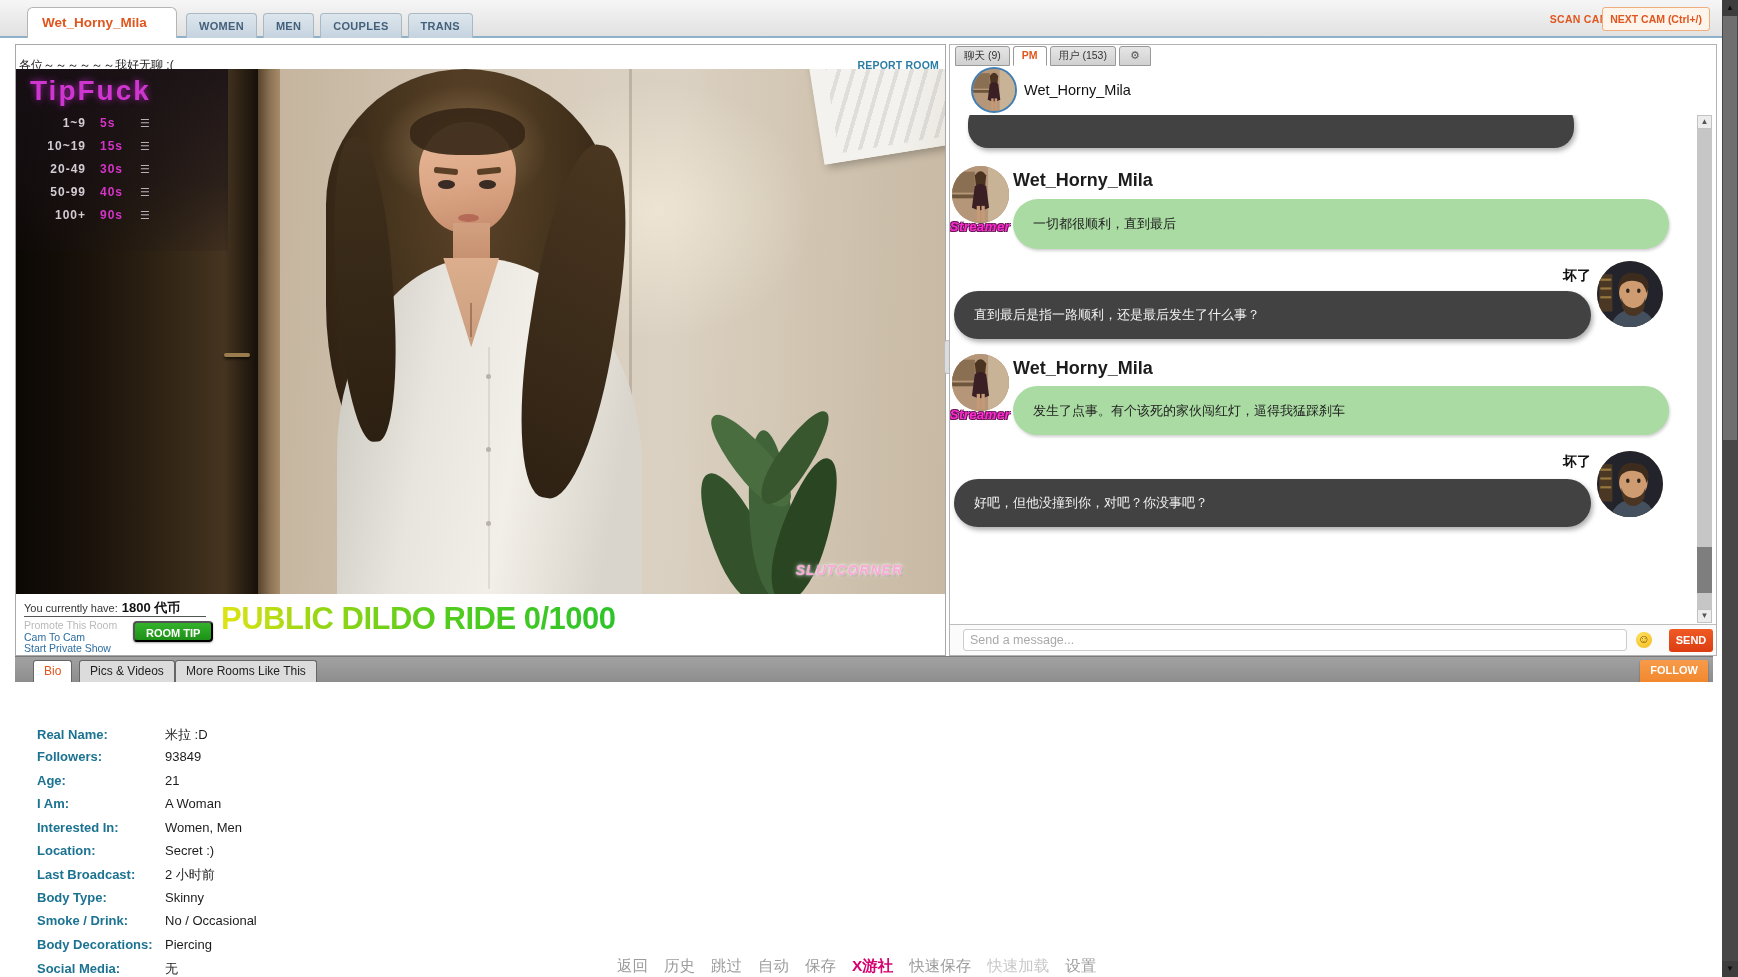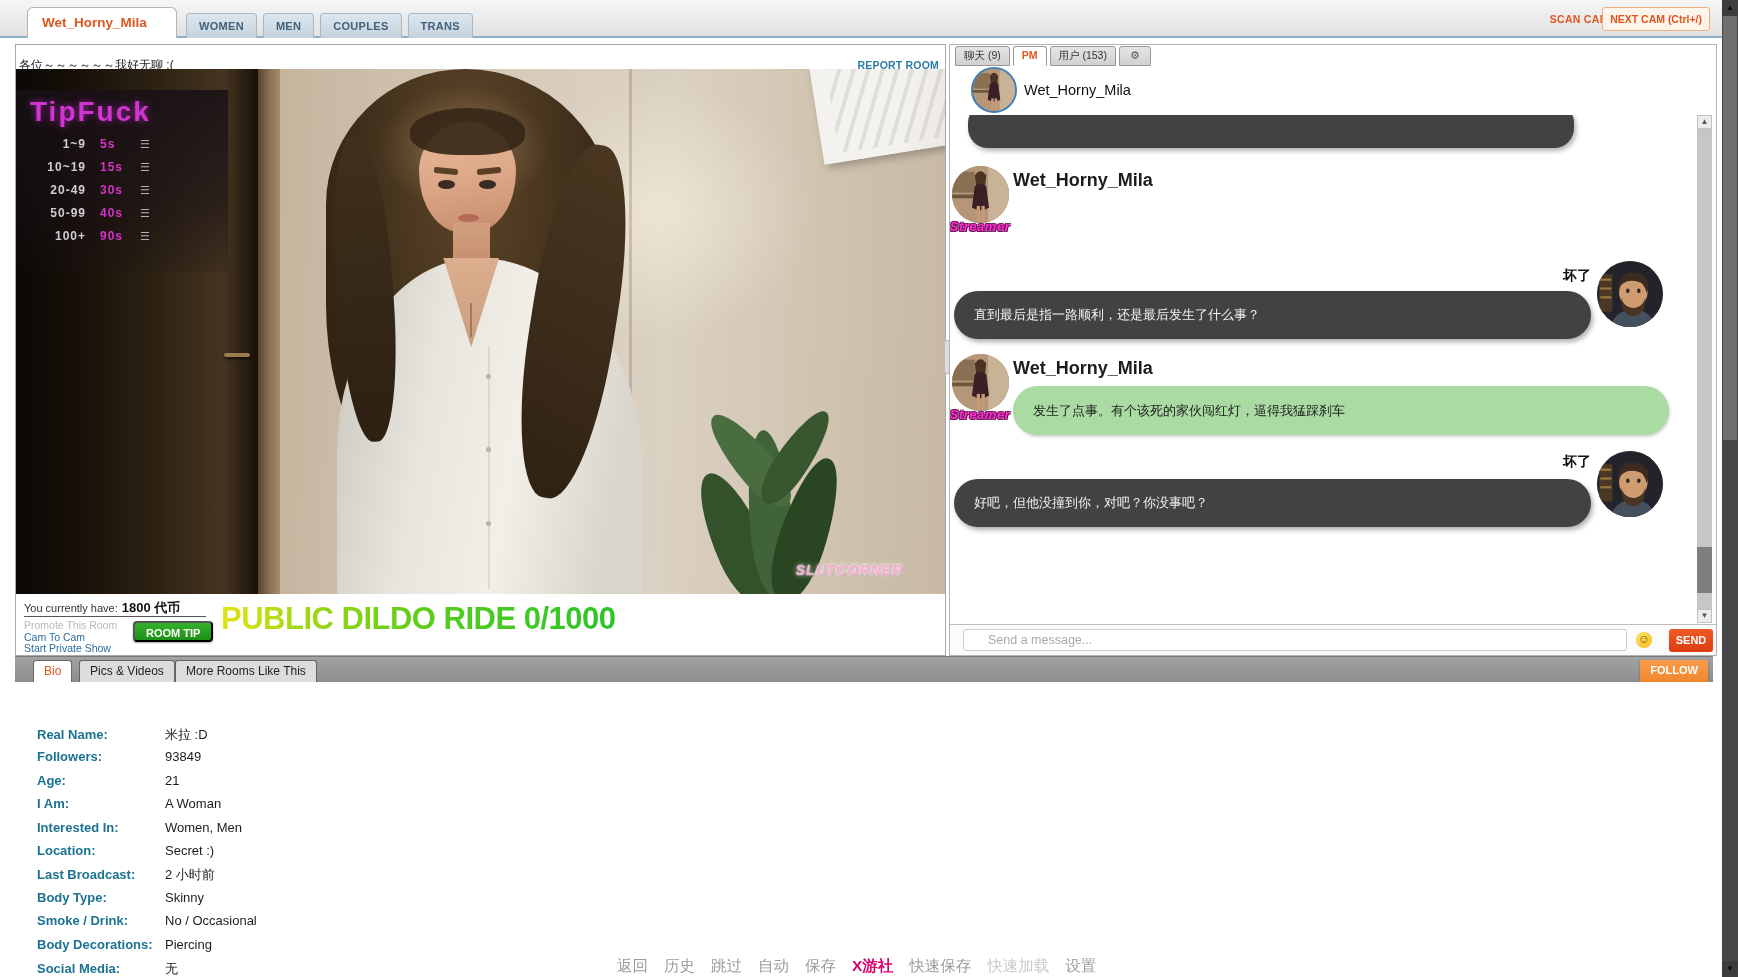--- a/index.html
+++ b/index.html
@@ -86,21 +86,21 @@
   .placket { position:absolute; left:49.6%; top:53%; width:2px; height:46%; background:rgba(0,0,0,.08); }
   .btn-dot { position:absolute; left:48.9%; width:5px; height:5px; border-radius:50%; background:#b7b3aa; }
   .bd1{top:58%;} .bd2{top:72%;} .bd3{top:86%;}
   .hair-front-l { position:absolute; left:9%; top:13%; width:15%; height:58%;
                   border-radius:46%; background:linear-gradient(#40301c,#2c2012); transform:rotate(-4deg); }
   .hair-front-r { position:absolute; left:61%; top:14%; width:23%; height:68%;
                   border-radius:46%; background:linear-gradient(200deg,#4b3721,#2e2113); transform:rotate(9deg); }
 
   
   .tip-overlay { position:absolute; left:0; top:0; width:212px; height:182px; padding:6px 0 0 14px;
-                 background:linear-gradient(180deg,rgba(24,16,22,.85) 0%,rgba(24,16,22,.55) 62%,rgba(24,16,22,.12) 100%);margin-top:21px; }
+                 background:linear-gradient(180deg,rgba(24,16,22,.85) 0%,rgba(24,16,22,.55) 62%,rgba(24,16,22,.12) 100%); }
   .tip-title { font-size:28px; font-weight:bold; letter-spacing:2px; color:#cf35cf;
                text-shadow:0 0 7px rgba(180,40,190,.8); }
   .tip-row { display:flex; align-items:center; margin-top:9px; font-weight:bold; font-size:12px; }
   .tip-amt { width:56px; text-align:right; color:#d3ccd3; letter-spacing:1px; }
   .tip-dur { width:40px; margin-left:14px; color:#d633c8; letter-spacing:1px; }
   .tip-ico { color:#b7b0b8; font-size:11px; }
   .watermark { position:absolute; right:42px; bottom:16px; font-size:14px; font-weight:bold;
                font-style:italic; letter-spacing:1px; color:#f9a8d4;
                text-shadow:0 0 2px #fff,0 0 5px rgba(255,255,255,.85),1px 1px 2px rgba(0,0,0,.3); }
 
@@ -171,21 +171,21 @@
   .cs-up,.cs-down { position:absolute; left:0; right:0; height:14px; background:#ececec;
                     border:1px solid #c2c2c2; color:#555; font-size:8px; text-align:center;
                     line-height:12px; cursor:pointer; }
   .cs-up { top:0; } .cs-down { bottom:0; }
   .cs-track { position:absolute; left:0; right:0; top:14px; bottom:14px; background:#c6c6c6; }
   .cs-thumb { position:absolute; left:0; right:0; top:432px; height:46px; background:#7e7e7e; cursor:grab; }
   
   .chat-input { position:absolute; left:0; right:0; bottom:0; height:31px;
                 border-top:1px solid #bdbdbd; background:#fbfbfb; }
   .msg-input { position:absolute; left:13px; top:4px; width:664px; height:22px; border:1px solid #ccc;
-               border-radius:3px; padding:0 24px; font-size:12.5px; color:#333;
+               border-radius:3px; padding:0 6px; font-size:12.5px; color:#333;
                font-family:"Liberation Sans","DejaVu Sans",sans-serif; }
   .msg-input::placeholder { color:#a9a9a9; }
   .emoji { position:absolute; right:64px; top:7px; width:16px; height:16px; border-radius:50%;
            background:radial-gradient(circle at 35% 30%,#ffe25c,#f5b81d); color:#7a4b00;
            font-size:12px; line-height:15px; text-align:center; cursor:pointer; }
   .send-btn { position:absolute; right:3px; top:4px; width:44px; height:23px;
               background:linear-gradient(#f05a24,#dc3d12); border-radius:3px; color:#fff;
               font-weight:bold; font-size:11px; text-align:center; line-height:23px; cursor:pointer; }
 
   
@@ -359,20 +359,21 @@
             <rect y="30" width="26" height="4" fill="#6e563c"></rect>
             <ellipse cx="30" cy="13" rx="6" ry="7" fill="#caa07e"></ellipse>
             <path d="M24 10 q6 -9 12 0 l-1 10 q-5 4 -10 0 z" fill="#4a3320"></path>
             <path d="M24 21 q6 -4 12 0 l3 23 q-9 5 -18 0 z" fill="#3a1f24"></path>
             <rect x="26" y="42" width="3.5" height="16" fill="#c69a78"></rect>
             <rect x="31" y="42" width="3.5" height="16" fill="#c69a78"></rect>
           </svg>
       </div>
       <div class="streamer-badge m1-badge">Streamer</div>
       <div class="streamer-name m1-name">Wet_Horny_Mila</div>
+      <div class="bubble bub-green m1-bub">一切都很顺利，直到最后</div>
 
       <div class="user-name m2-name">坏了</div>
       <div class="av m2-av">
         <svg viewBox="0 0 60 60">
             <rect width="60" height="60" fill="#23232b"></rect>
             <rect x="2" y="12" width="12" height="34" fill="#6b4a20" opacity="0.55"></rect>
             <rect x="3" y="16" width="10" height="2" fill="#caa24e" opacity="0.6"></rect>
             <rect x="3" y="24" width="10" height="2" fill="#caa24e" opacity="0.6"></rect>
             <rect x="3" y="32" width="10" height="2" fill="#caa24e" opacity="0.6"></rect>
             <path d="M12 60 q5 -16 21 -16 q16 0 20 16 z" fill="#45505e"></path>

